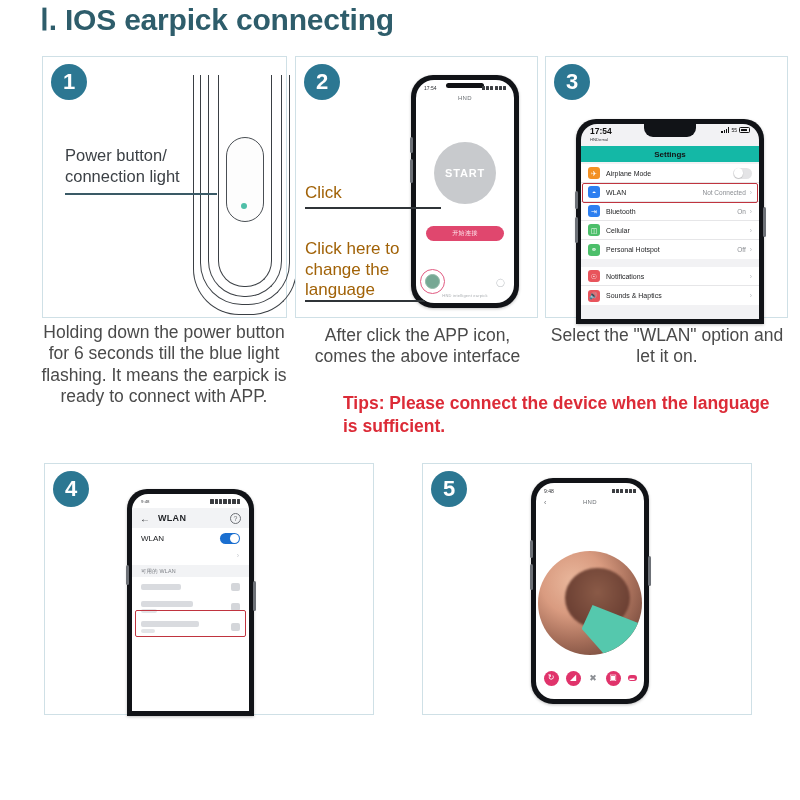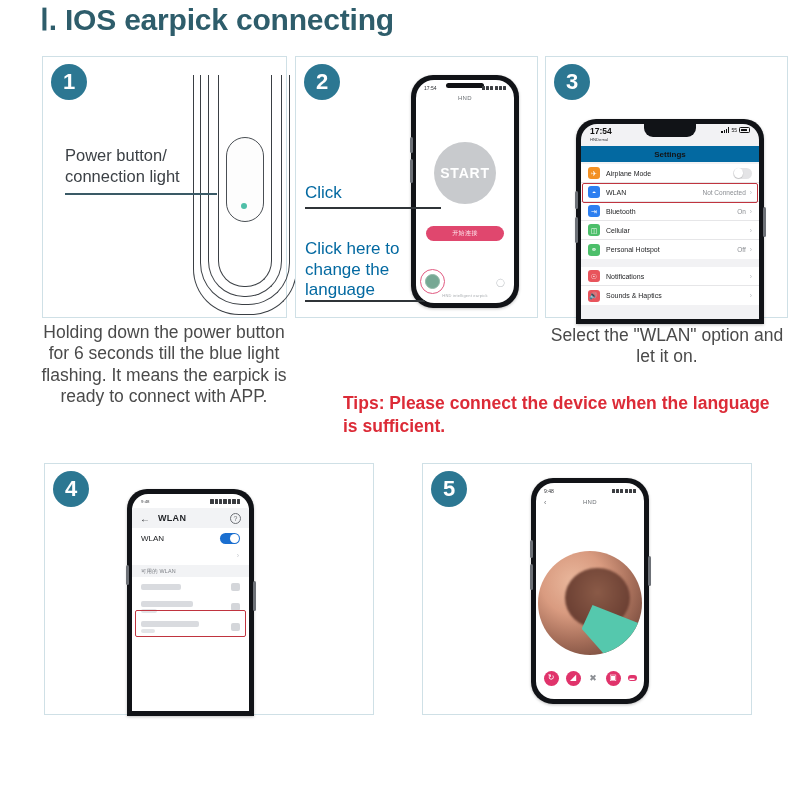--- a/index.html
+++ b/index.html
@@ -149,21 +149,21 @@
   
   .p2-title {
     position: absolute; left: 0; right: 0; top: 15px;
     text-align: center; font-size: 6px; color: #6b6f74; letter-spacing: 0.4px;
   }
   .start-circle {
     position: absolute; left: 50%; transform: translateX(-50%);
     top: 62px; width: 62px; height: 62px;
     border-radius: 50%; background: #c8cacd;
     display: flex; align-items: center; justify-content: center;
-    color: #ffffff; font-size: 14px; font-weight: bold; letter-spacing: 0.8px;
+    color: #ffffff; font-size: 11px; font-weight: bold; letter-spacing: 0.8px;
   }
   .pink-btn {
     position: absolute; left: 10px; right: 10px;
     top: 146px; height: 15px;
     border-radius: 8px; background: #e0476e;
     display: flex; align-items: center; justify-content: center;
     color: #ffe9ef; font-size: 6px; letter-spacing: 0.4px;
   }
   .lang-circle {
     position: absolute; left: 9px; bottom: 14px;
@@ -178,21 +178,21 @@
   .p2-corner-icon {
     position: absolute; right: 9px; bottom: 16px;
     font-size: 8px; color: #b8bcc0;
   }
   .p2-footer {
     position: absolute; left: 0; right: 0; bottom: 5px;
     text-align: center; font-size: 4px; color: #a9adb1; letter-spacing: 0.2px;
   }
   .click-label {
     position: absolute;
-    font-size: 17px; line-height: 1.22; color: #0369a1;
+    font-size: 17px; line-height: 1.22; color: #a16207;
     white-space: nowrap;
   }
   .lead-line { position: absolute; height: 2px; background: #2f3438; }
 
   
   .ios-statusbar {
     position: absolute; left: 0; right: 0; top: 3px; height: 16px;
     padding: 0 9px;
     display: flex; align-items: flex-start; justify-content: space-between;
   }
@@ -207,21 +207,21 @@
   .batt::after { content:''; position:absolute; left:1px; top:1px; bottom:1px; width:6px; background:#111; border-radius:0.5px; }
   .ios-notch {
     position: absolute; left: 50%; transform: translateX(-50%); top: 0;
     width: 52px; height: 13px; background: #111317;
     border-bottom-left-radius: 9px; border-bottom-right-radius: 9px;
   }
   .ios-nav {
     position: absolute; left: 0; right: 0; top: 22px; height: 16px;
     display: flex; align-items: center; justify-content: center;
     font-size: 8px; font-weight: bold; color: #131416;
-    background: #0369a1;
+    background: #14b8a6;
   }
   .ios-list { position: absolute; left: 0; right: 0; top: 40px; background: #f2f2f4; }
   .ios-group { background: #ffffff; }
   .ios-row {
     display: flex; align-items: center;
     height: 19px; padding: 0 7px;
     border-bottom: 0.6px solid #e6e6e8;
     font-size: 7px; color: #1c1d1f;
     position: relative;
   }
@@ -400,20 +400,21 @@
 
     <div class="click-label" style="left:9px; top:126px;">Click</div>
     <div class="lead-line" style="left:9px; top:150px; width:136px;"></div>
 
     <div class="click-label" style="left:9px; top:182px; white-space:pre-line;">Click here to
 change the
 language</div>
     <div class="lead-line" style="left:9px; top:243px; width:120px;"></div>
   </div>
 
+  <div class="caption" style="left:300px; top:325px; width:235px;">After click the APP icon, comes the above interface</div>
 
   <div class="panel" style="left:545px; top:56px; width:243px; height:262px;">
     <div class="badge">3</div>
 
     <div class="phone" style="left:30px; top:62px; width:188px; height:205px; border-radius:20px 20px 0 0;">
       <div class="side-btn" style="left:-1.5px; top:72px; height:18px; width:3px;"></div>
       <div class="side-btn" style="left:-1.5px; top:98px; height:26px; width:3px;"></div>
       <div class="side-btn" style="right:-1.5px; top:88px; height:30px; width:3px;"></div>
 
       <div class="phone-screen" style="border-radius:16px 16px 0 0; background:#f2f2f4;">

